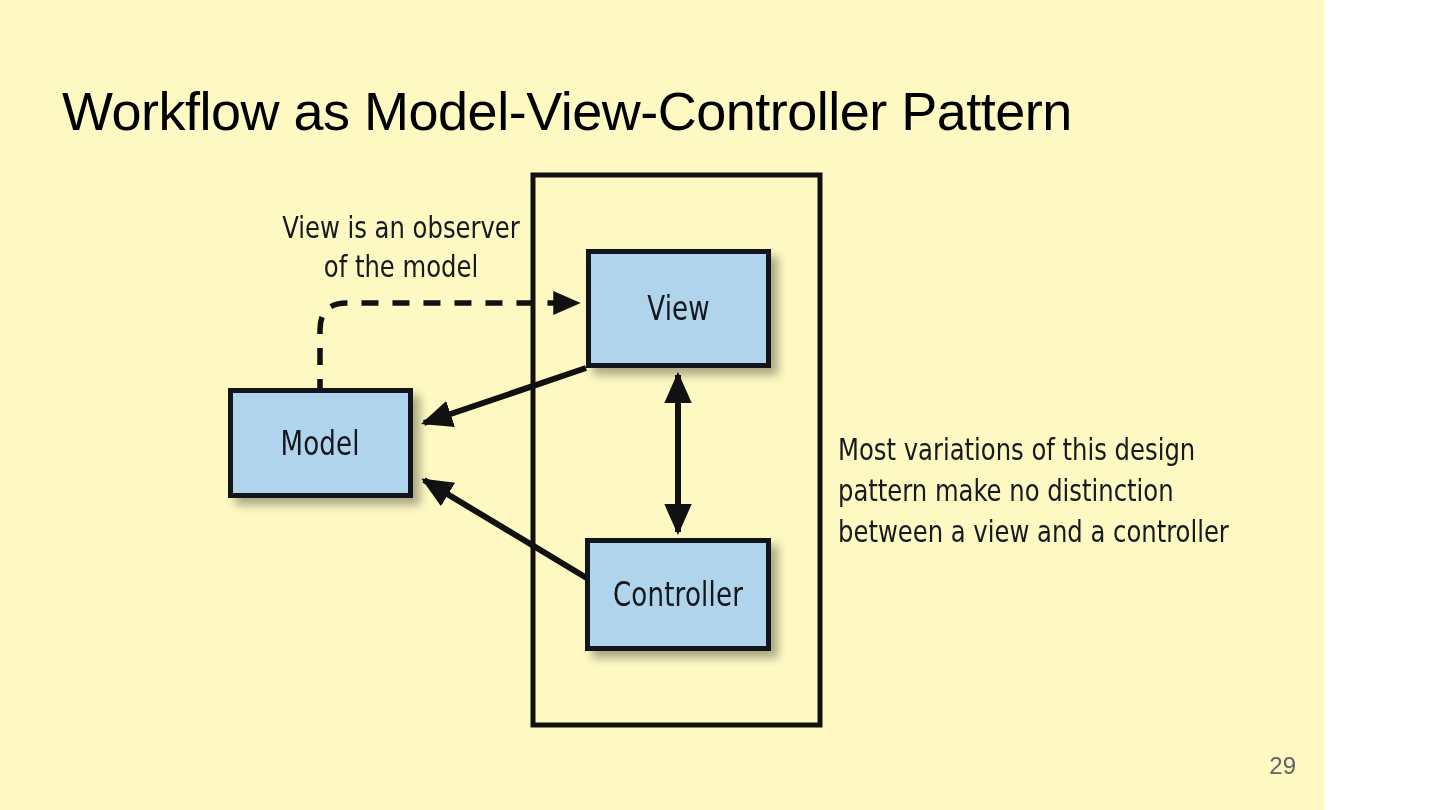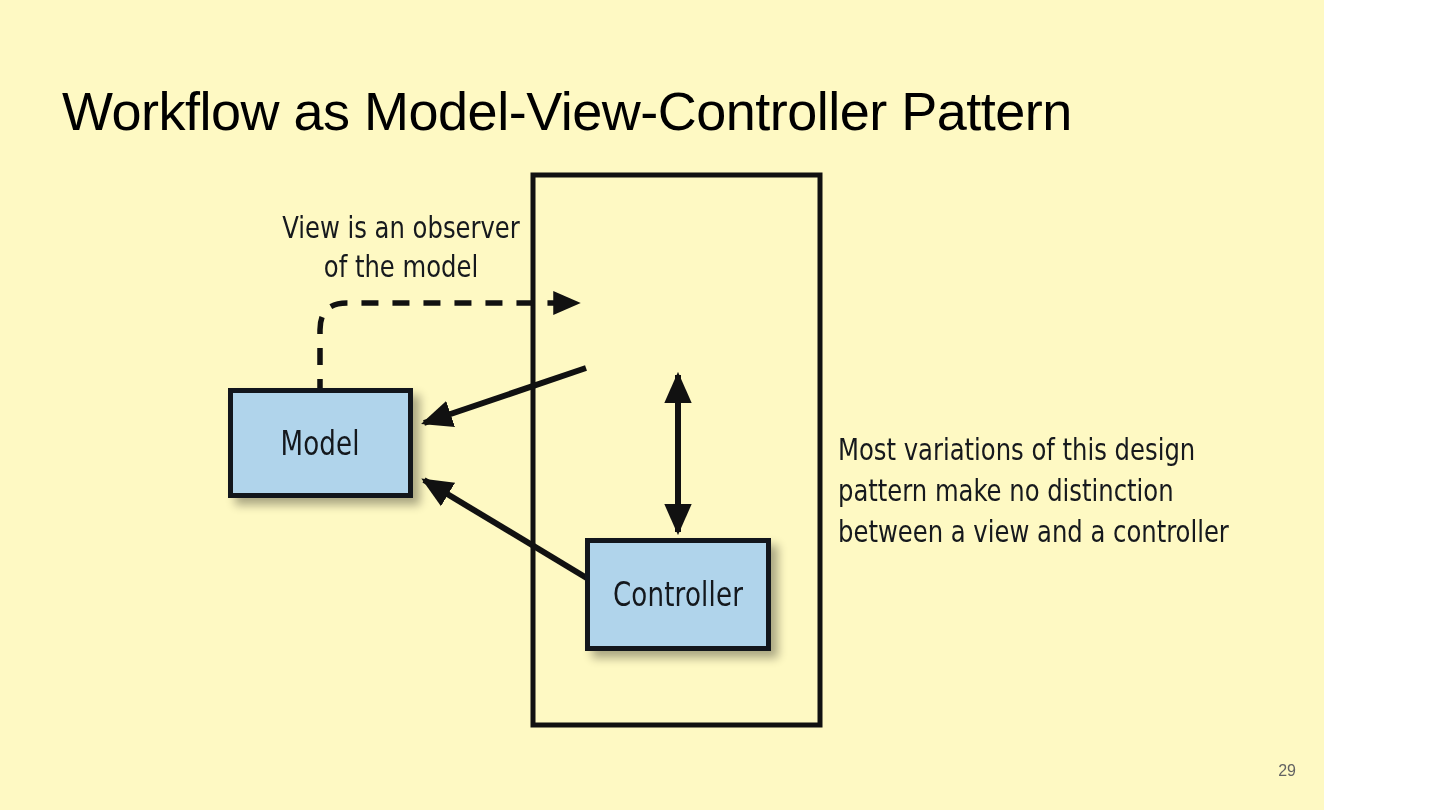--- a/index.html
+++ b/index.html
@@ -97,21 +97,21 @@
     transform-origin: left top;
   }
   .annotation-line { display: block; white-space: nowrap; }
 
   
   #page-number {
     position: absolute;
     right: 28px;
     bottom: 30px;
     font-family: "Liberation Sans", sans-serif;
-    font-size: 16px;
+    font-size: 24px;
     color: #636363;
   }
 </style>
 </head>
 <body>
 
 <div id="slide">
 
   <div id="slide-title">Workflow as Model-View-Controller Pattern</div>
 
@@ -134,20 +134,23 @@
 
       <path d="M 320 396 L 320 330 Q 320 303 347 303 L 578 303" fill="none" stroke="#111111" stroke-width="5.5" stroke-dasharray="17 14" stroke-linecap="butt" marker-end="url(#arrow-dashed)"></path>
 
       <line x1="586" y1="368" x2="424" y2="423" stroke="#111111" stroke-width="6" marker-end="url(#arrow-solid)"></line>
 
       <line x1="678" y1="375" x2="678" y2="532" stroke="#111111" stroke-width="6" marker-start="url(#arrow-solid)" marker-end="url(#arrow-solid)"></line>
 
       <line x1="590" y1="580" x2="424" y2="480" stroke="#111111" stroke-width="6" marker-end="url(#arrow-solid)"></line>
     </svg>
 
+    <div class="node-box" id="box-view">
+      <span class="node-label">View</span>
+    </div>
 
     <div class="node-box" id="box-model">
       <span class="node-label">Model</span>
     </div>
 
     <div class="node-box" id="box-controller">
       <span class="node-label">Controller</span>
     </div>
 
     <div class="annotation" id="annotation-observer">

